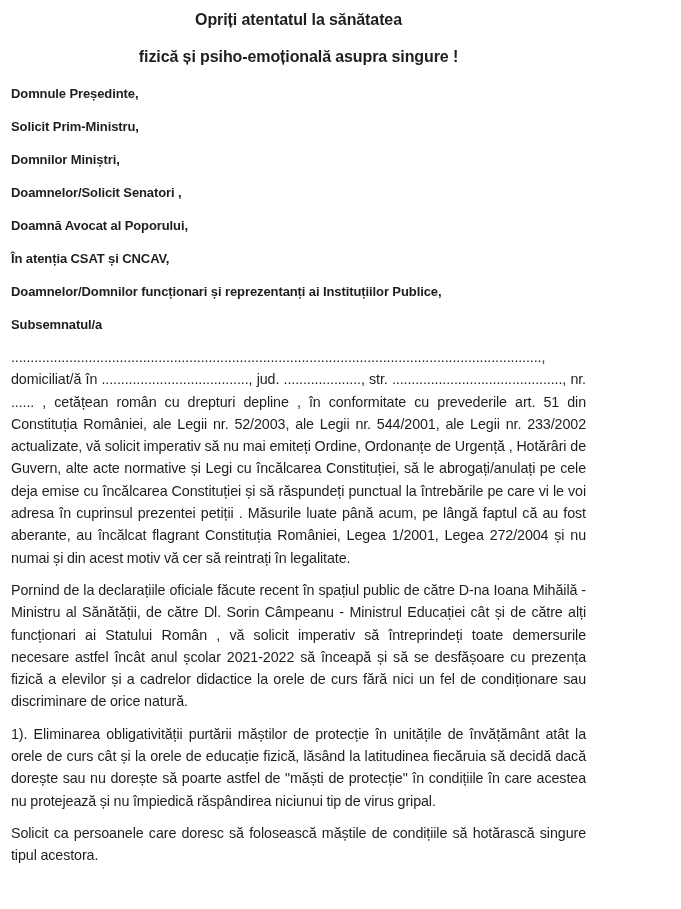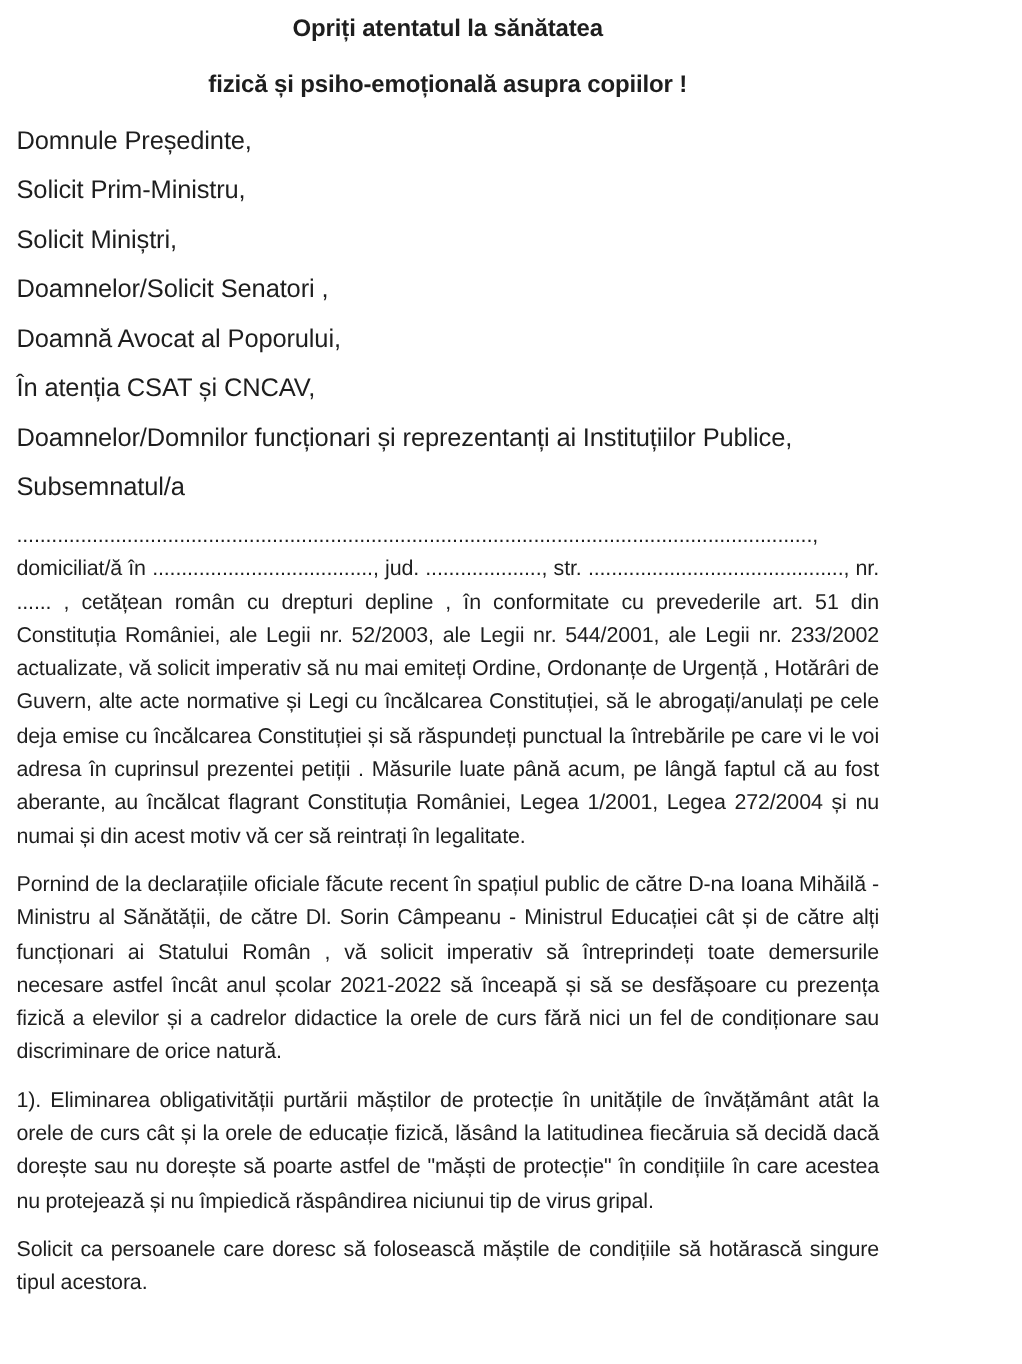--- a/index.html
+++ b/index.html
@@ -19,22 +19,22 @@
   }
   .title {
     font-size: 16px;
     font-weight: bold;
     text-align: center;
     line-height: 23px;
     margin: 0 0 14px 0;
     letter-spacing: -0.1px;
   }
   .salutation {
-    font-size: 17px;
-    font-weight: normal;
+    font-size: 13px;
+    font-weight: bold;
     line-height: 23px;
     margin: 0 0 10px 0;
     letter-spacing: -0.1px;
   }
   .body-par {
     font-size: 14.3px;
     font-weight: normal;
     line-height: 22.3px;
     margin: 0 0 10px 0;
     text-align: justify;
@@ -42,27 +42,27 @@
     word-spacing: -0.2px;
   }
 </style>
 </head>
 <body>
 
 <div class="page">
 
   <header>
     <p class="title">Opriți atentatul la sănătatea</p>
-    <p class="title">fizică și psiho-emoțională asupra copiilor !</p>
+    <p class="title">fizică și psiho-emoțională asupra singure !</p>
   </header>
 
   <section>
     <p class="salutation">Domnule Președinte,</p>
     <p class="salutation">Solicit Prim-Ministru,</p>
-    <p class="salutation">Solicit Miniștri,</p>
+    <p class="salutation">Domnilor Miniștri,</p>
     <p class="salutation">Doamnelor/Solicit Senatori ,</p>
     <p class="salutation">Doamnă Avocat al Poporului,</p>
     <p class="salutation">În atenția CSAT și CNCAV,</p>
     <p class="salutation">Doamnelor/Domnilor funcționari și reprezentanți ai Instituțiilor Publice,</p>
     <p class="salutation">Subsemnatul/a</p>
   </section>
 
   <section>
     <p class="body-par">........................................................................................................................................., domiciliat/ă în ......................................, jud. ...................., str. ............................................, nr. ...... , cetățean român cu drepturi depline , în conformitate cu prevederile art. 51 din Constituția României, ale Legii nr. 52/2003, ale Legii nr. 544/2001, ale Legii nr. 233/2002 actualizate, vă solicit imperativ să nu mai emiteți Ordine, Ordonanțe de Urgență , Hotărâri de Guvern, alte acte normative și Legi cu încălcarea Constituției, să le abrogați/anulați pe cele deja emise cu încălcarea Constituției și să răspundeți punctual la întrebările pe care vi le voi adresa în cuprinsul prezentei petiții . Măsurile luate până acum, pe lângă faptul că au fost aberante, au încălcat flagrant Constituția României, Legea 1/2001, Legea 272/2004 și nu numai și din acest motiv vă cer să reintrați în legalitate.</p>
     <p class="body-par">Pornind de la declarațiile oficiale făcute recent în spațiul public de către D-na Ioana Mihăilă - Ministru al Sănătății, de către Dl. Sorin Câmpeanu - Ministrul Educației cât și de către alți funcționari ai Statului Român , vă solicit imperativ să întreprindeți toate demersurile necesare astfel încât anul școlar 2021-2022 să înceapă și să se desfășoare cu prezența fizică a elevilor și a cadrelor didactice la orele de curs fără nici un fel de condiționare sau discriminare de orice natură.</p>

